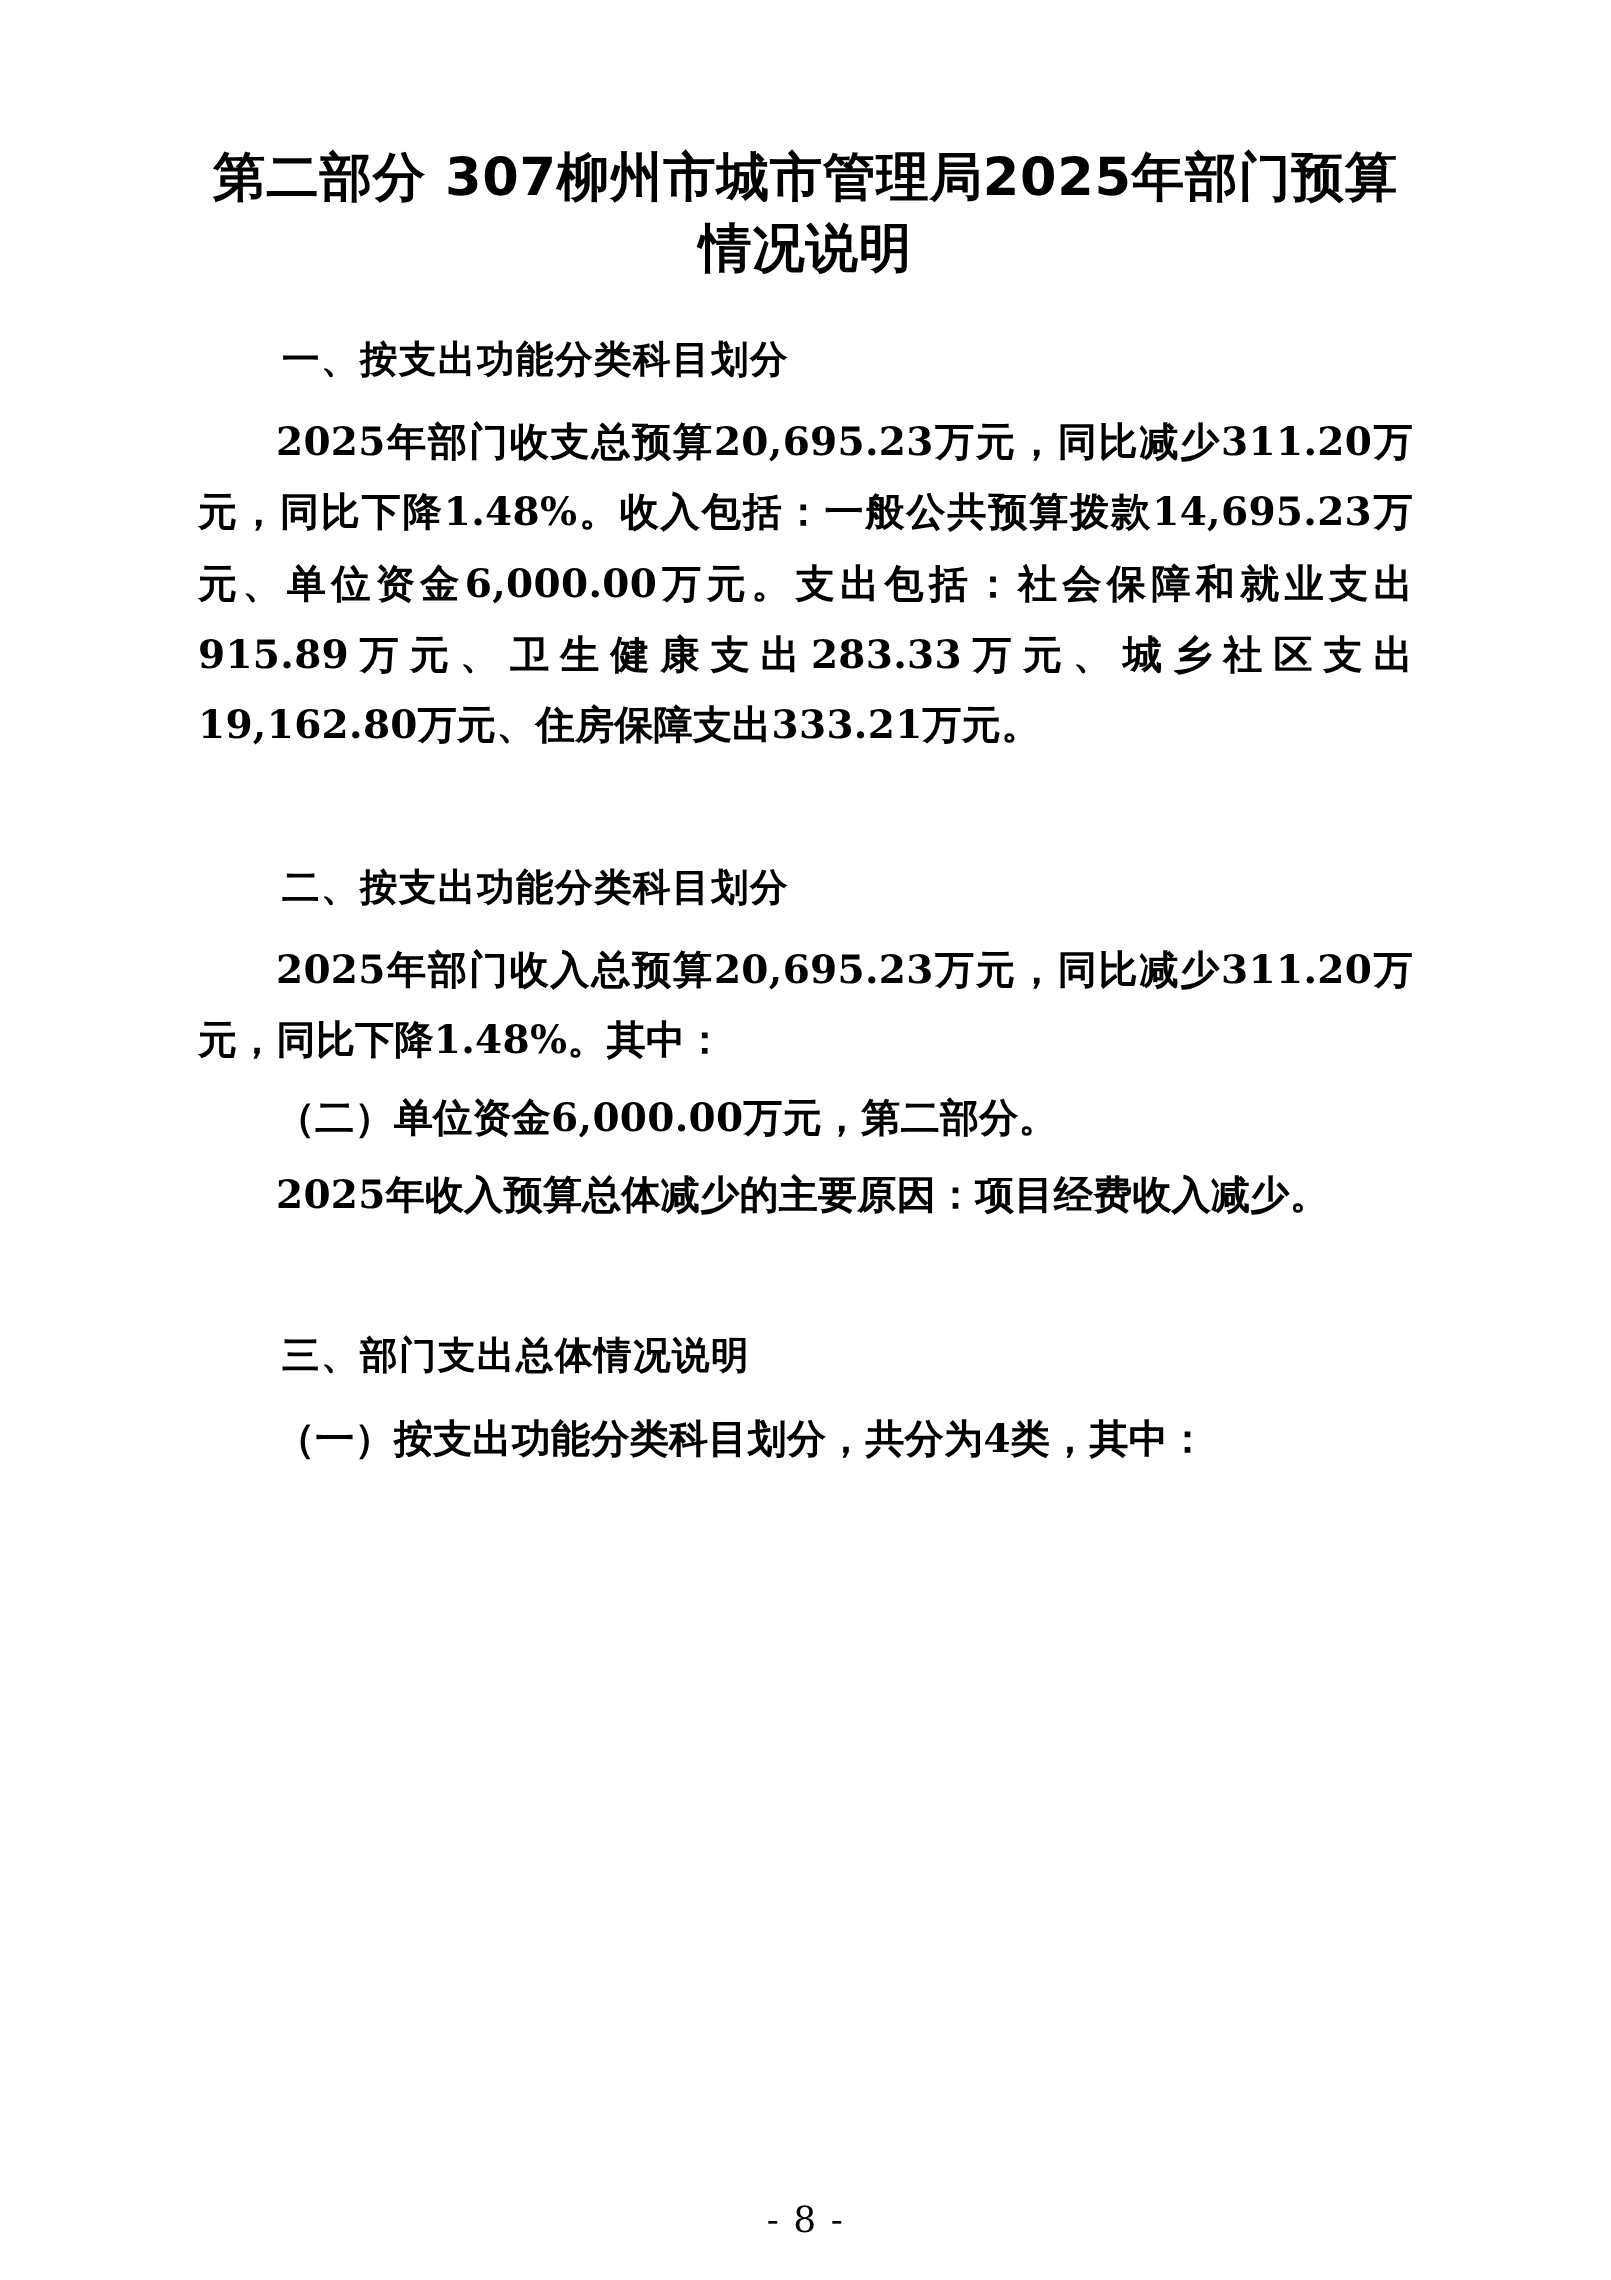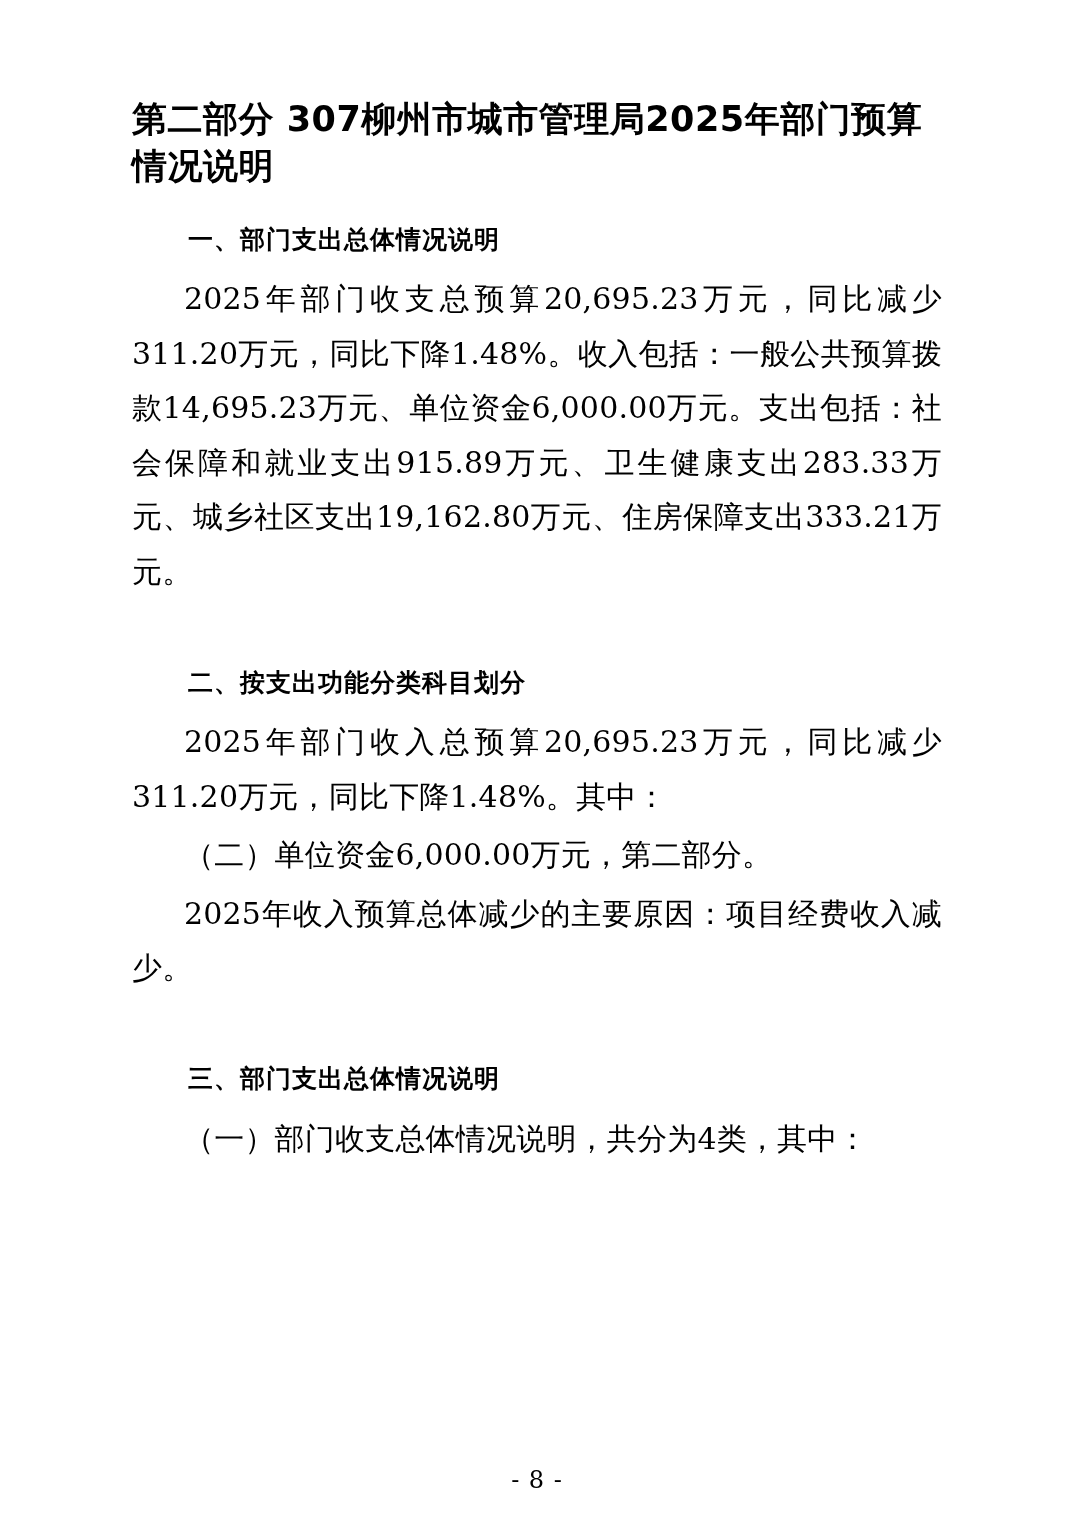--- a/index.html
+++ b/index.html
@@ -19,40 +19,42 @@
     min-height: 1520px;
     box-sizing: border-box;
     padding: 78px 132px 40px 132px;
     position: relative;
   }
   .doc-title {
     font-family: "DejaVu Sans", "Liberation Sans", sans-serif;
     font-weight: bold;
     font-size: 35px;
     line-height: 1.35;
+    text-align: center;
     margin: 18px 0 30px 0;
     letter-spacing: 0.5px;
   }
   .section-heading {
     font-family: "DejaVu Sans", "Liberation Sans", sans-serif;
     font-weight: bold;
     font-size: 25px;
     line-height: 1.5;
     margin: 26px 0 14px 0;
     text-indent: 56px;
     letter-spacing: 1px;
   }
   .para {
-    font-size: 30px;
+    font-size: 26px;
     line-height: 1.82;
     text-align: justify;
     text-justify: inter-ideograph;
     margin: 0 0 4px 0;
     text-indent: 52px;
     letter-spacing: 0.2px;
+    font-weight: bold;
   }
   .para.spaced {
     margin-bottom: 16px;
   }
   .block-gap {
     height: 22px;
   }
   .page-number {
     position: absolute;
     left: 0;
@@ -64,30 +66,30 @@
     letter-spacing: 1px;
   }
 </style>
 </head>
 <body>
 
 <div class="page">
 
   <h1 class="doc-title">第二部分 307柳州市城市管理局2025年部门预算情况说明</h1>
 
-  <h2 class="section-heading">一、部门支出总体情况说明</h2>
+  <h2 class="section-heading">一、按支出功能分类科目划分</h2>
   <p class="para spaced">2025年部门收支总预算20,695.23万元，同比减少311.20万元，同比下降1.48%。收入包括：一般公共预算拨款14,695.23万元、单位资金6,000.00万元。支出包括：社会保障和就业支出915.89万元、卫生健康支出283.33万元、城乡社区支出19,162.80万元、住房保障支出333.21万元。</p>
 
   <div class="block-gap"></div>
 
   <h2 class="section-heading">二、按支出功能分类科目划分</h2>
   <p class="para">2025年部门收入总预算20,695.23万元，同比减少311.20万元，同比下降1.48%。其中：</p>
   <p class="para">（二）单位资金6,000.00万元，第二部分。</p>
   <p class="para spaced">2025年收入预算总体减少的主要原因：项目经费收入减少。</p>
 
   <div class="block-gap"></div>
 
   <h2 class="section-heading">三、部门支出总体情况说明</h2>
-  <p class="para">（一）部门收支总体情况说明，共分为4类，其中：</p>
+  <p class="para">（一）按支出功能分类科目划分，共分为4类，其中：</p>
 
   <div class="page-number">- 8 -</div>
 
 </div>
 
 </body></html>

